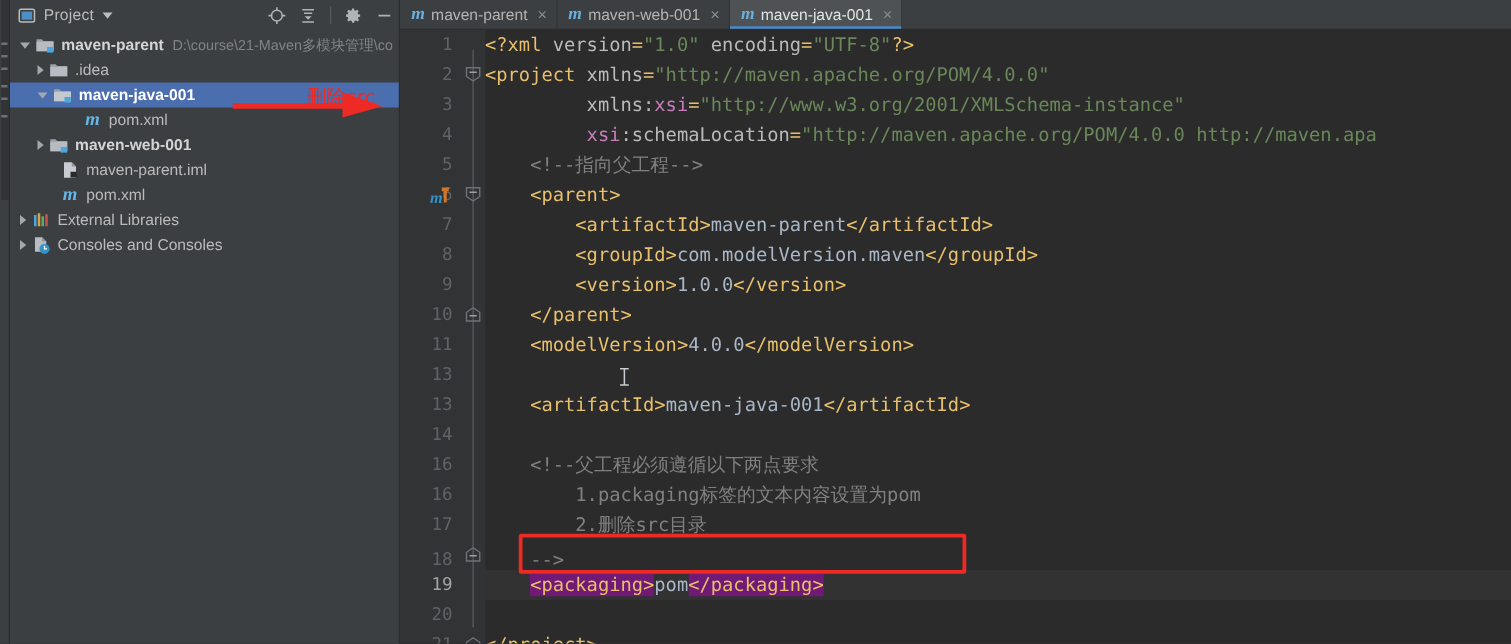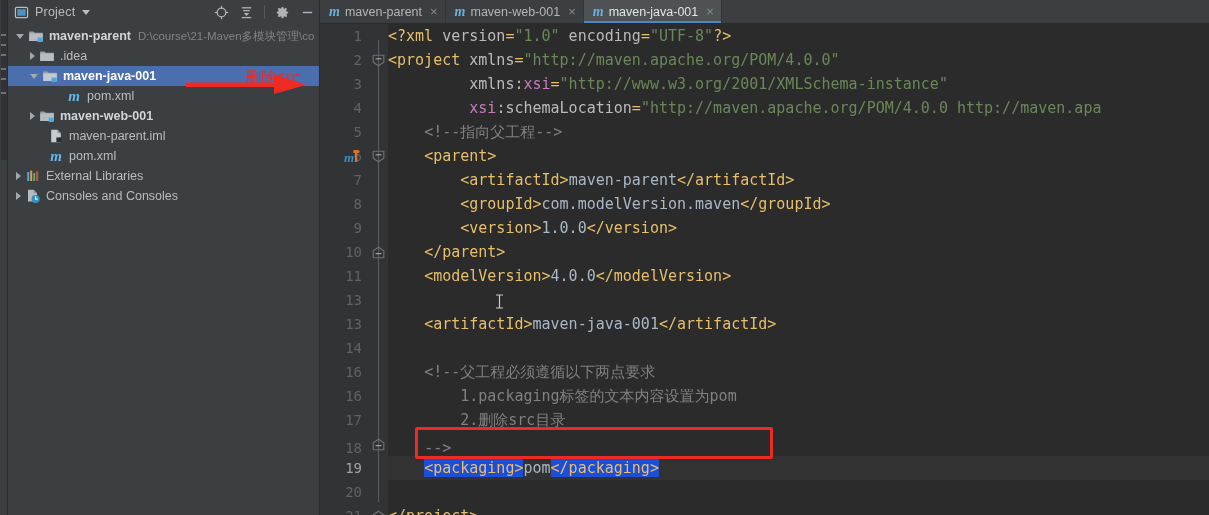--- a/index.html
+++ b/index.html
@@ -131,21 +131,21 @@
     position: absolute; left: 68px; right: 0; white-space: pre;
     color: #a9b7c6;
   }
   .tag  { color: #e8bf6a; }
   .aname{ color: #bababa; }
   .str  { color: #6a8759; }
   .txt  { color: #a9b7c6; }
   .cmt  { color: #808080; }
   .pi   { color: #e8bf6a; }
   .xsi  { color: #c77dbb; }
-  .hl   { background: #1d4ed8; }
+  .hl   { background: #701a75; }
 
   
   .fold { position: absolute; left: 52px; width: 13px; height: 13px; }
   .foldline { position: absolute; left: 58px; width: 1px; background: #5a5d5f; }
 
   
   .mgut { position: absolute; left: 24px; width: 18px; height: 16px; }
 
   
   .ibeam { position: absolute; width: 9px; height: 15px; }

